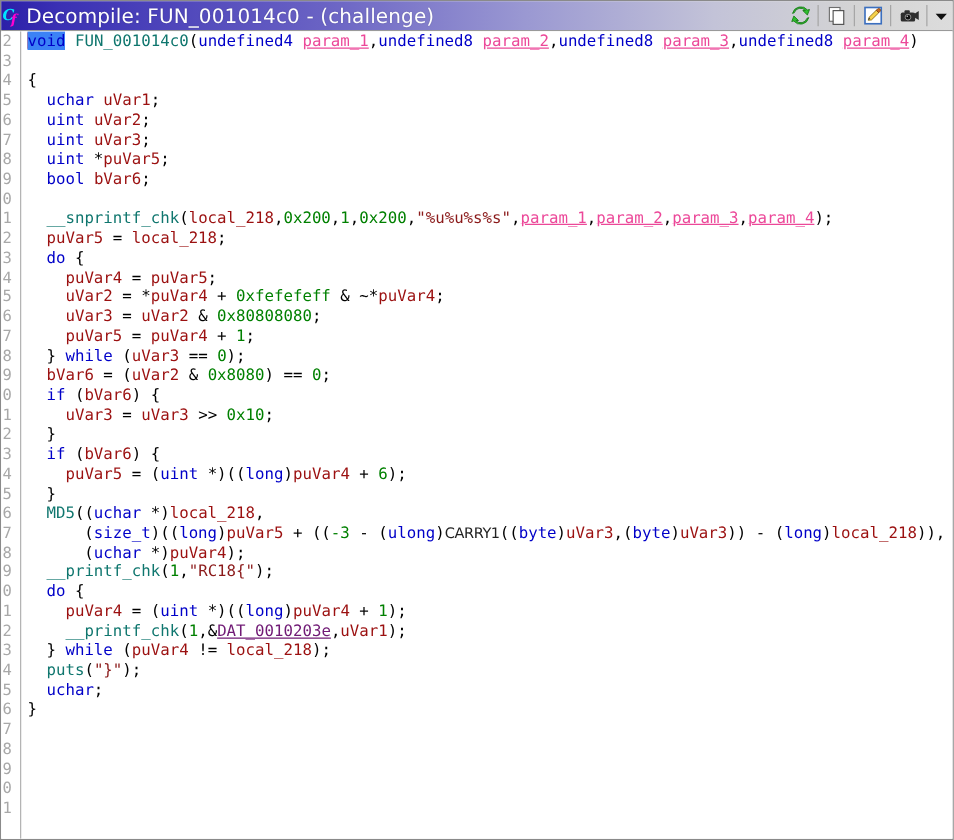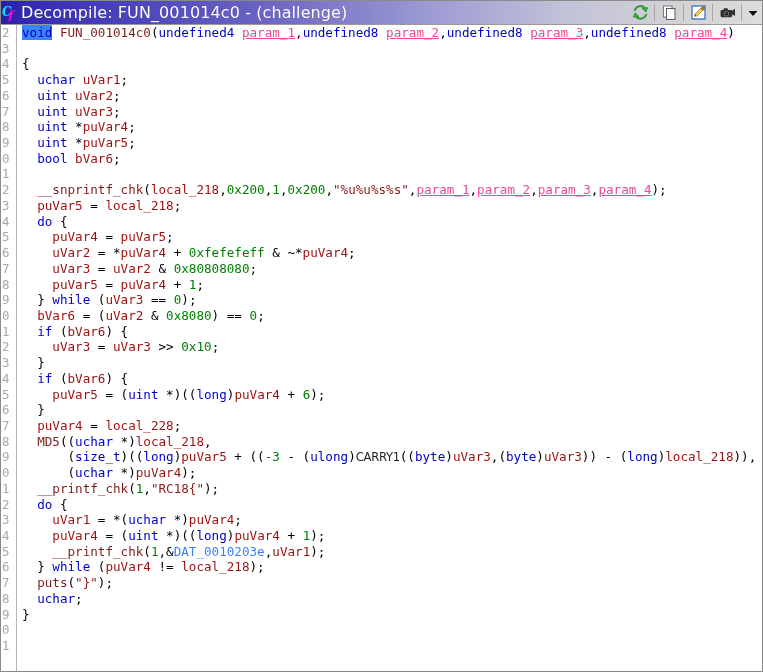--- a/index.html
+++ b/index.html
@@ -129,26 +129,26 @@
     font-size: 12.6px;
     white-space: pre;
     padding-left: 5px;
     box-sizing: border-box;
     color: #000000;
     overflow: hidden;
   }
 
   
   .k   { color: #0000c8; }            
-  .fn  { color: #7f1d1d; }            
+  .fn  { color: #0f766e; }            
   .var { color: #9b1010; }            
   .prm { color: #ec4899; text-decoration: underline; }            
   .num { color: #008000; }            
   .str { color: #8b1a1a; }            
-  .dat { color: #3b82f6; }            
+  .dat { color: #701a75; text-decoration: underline; }            
   .op  { color: #000000; }            
   .spc { color: #222222; font-family: "DejaVu Sans", sans-serif; font-size: 11.6px; letter-spacing:-0.3px;}
   .hl  { background: #3b82f6; }       
 
   
   .caret {
     display: inline-block;
     width: 2px;
     height: 13px;
     background: #e00000;
@@ -282,21 +282,20 @@
       <div class="cl"></div>
 
       <div class="cl"><span class="op">{</span></div>
 
       <div class="cl"><span class="op">  </span><span class="k">uchar</span><span class="op"> </span><span class="var">uVar1</span><span class="op">;</span></div>
 
       <div class="cl"><span class="op">  </span><span class="k">uint</span><span class="op"> </span><span class="var">uVar2</span><span class="op">;</span></div>
 
       <div class="cl"><span class="op">  </span><span class="k">uint</span><span class="op"> </span><span class="var">uVar3</span><span class="op">;</span></div>
 
-      <div class="cl"><span class="op">  </span><span class="k">uint</span><span class="op"> *</span><span class="var">puVar4</span><span class="op">;</span></div>
 
       <div class="cl"><span class="op">  </span><span class="k">uint</span><span class="op"> *</span><span class="var">puVar5</span><span class="op">;</span></div>
 
       <div class="cl"><span class="op">  </span><span class="k">bool</span><span class="op"> </span><span class="var">bVar6</span><span class="op">;</span></div>
 
 
 
       <div class="cl"></div>
 
       <div class="cl"><span class="op">  </span><span class="fn">__snprintf_chk</span><span class="op">(</span><span class="var">local_218</span><span class="op">,</span><span class="num">0x200</span><span class="op">,</span><span class="num">1</span><span class="op">,</span><span class="num">0x200</span><span class="op">,</span><span class="str">"%u%u%s%s"</span><span class="op">,</span><span class="prm">param_1</span><span class="op">,</span><span class="prm">param_2</span><span class="op">,</span><span class="prm">param_3</span><span class="op">,</span><span class="prm">param_4</span><span class="op">);</span></div>
@@ -322,33 +321,31 @@
       <div class="cl"><span class="op">    </span><span class="var">uVar3</span><span class="op"> = </span><span class="var">uVar3</span><span class="op"> &gt;&gt; </span><span class="num">0x10</span><span class="op">;</span></div>
 
       <div class="cl"><span class="op">  }</span></div>
 
       <div class="cl"><span class="op">  </span><span class="k">if</span><span class="op"> (</span><span class="var">bVar6</span><span class="op">) {</span></div>
 
       <div class="cl"><span class="op">    </span><span class="var">puVar5</span><span class="op"> = (</span><span class="k">uint</span><span class="op"> *)((</span><span class="k">long</span><span class="op">)</span><span class="var">puVar4</span><span class="op"> + </span><span class="num">6</span><span class="op">);</span></div>
 
       <div class="cl"><span class="op">  }</span></div>
 
-      <div class="cl"><span class="op">  </span><span class="var">puVar4</span><span class="op"> = </span><span class="var">local_228</span><span class="op">;</span></div>
 
       <div class="cl"><span class="fn">  MD5</span><span class="op">((</span><span class="k">uchar</span><span class="op"> *)</span><span class="var">local_218</span><span class="op">,</span></div>
 
       <div class="cl"><span class="op">      (</span><span class="k">size_t</span><span class="op">)((</span><span class="k">long</span><span class="op">)</span><span class="var">puVar5</span><span class="op"> + ((</span><span class="num">-3</span><span class="op"> - (</span><span class="k">ulong</span><span class="op">)</span><span class="spc">CARRY1</span><span class="op">((</span><span class="k">byte</span><span class="op">)</span><span class="var">uVar3</span><span class="op">,(</span><span class="k">byte</span><span class="op">)</span><span class="var">uVar3</span><span class="op">)) - (</span><span class="k">long</span><span class="op">)</span><span class="var">local_218</span><span class="op">)),</span></div>
 
       <div class="cl"><span class="op">      (</span><span class="k">uchar</span><span class="op"> *)</span><span class="var">puVar4</span><span class="op">);</span></div>
 
       <div class="cl"><span class="op">  </span><span class="fn">__printf_chk</span><span class="op">(</span><span class="num">1</span><span class="op">,</span><span class="str">"RC18{"</span><span class="op">);</span></div>
 
       <div class="cl"><span class="op">  </span><span class="k">do</span><span class="op"> {</span></div>
 
-      <div class="cl"><span class="op">    </span><span class="var">uVar1</span><span class="op"> = *(</span><span class="k">uchar</span><span class="op"> *)</span><span class="var">puVar4</span><span class="op">;</span></div>
 
       <div class="cl"><span class="op">    </span><span class="var">puVar4</span><span class="op"> = (</span><span class="k">uint</span><span class="op"> *)((</span><span class="k">long</span><span class="op">)</span><span class="var">puVar4</span><span class="op"> + </span><span class="num">1</span><span class="op">);</span></div>
 
       <div class="cl"><span class="op">    </span><span class="fn">__printf_chk</span><span class="op">(</span><span class="num">1</span><span class="op">,&amp;</span><span class="dat">DAT_0010203e</span><span class="op">,</span><span class="var">uVar1</span><span class="op">);</span></div>
 
       <div class="cl"><span class="op">  } </span><span class="k">while</span><span class="op"> (</span><span class="var">puVar4</span><span class="op"> != </span><span class="var">local_218</span><span class="op">);</span></div>
 
       <div class="cl"><span class="op">  </span><span class="fn">puts</span><span class="op">(</span><span class="str">"}"</span><span class="op">);</span></div>
 
       <div class="cl"><span class="op">  </span><span class="k">uchar</span><span class="op">;</span></div>

